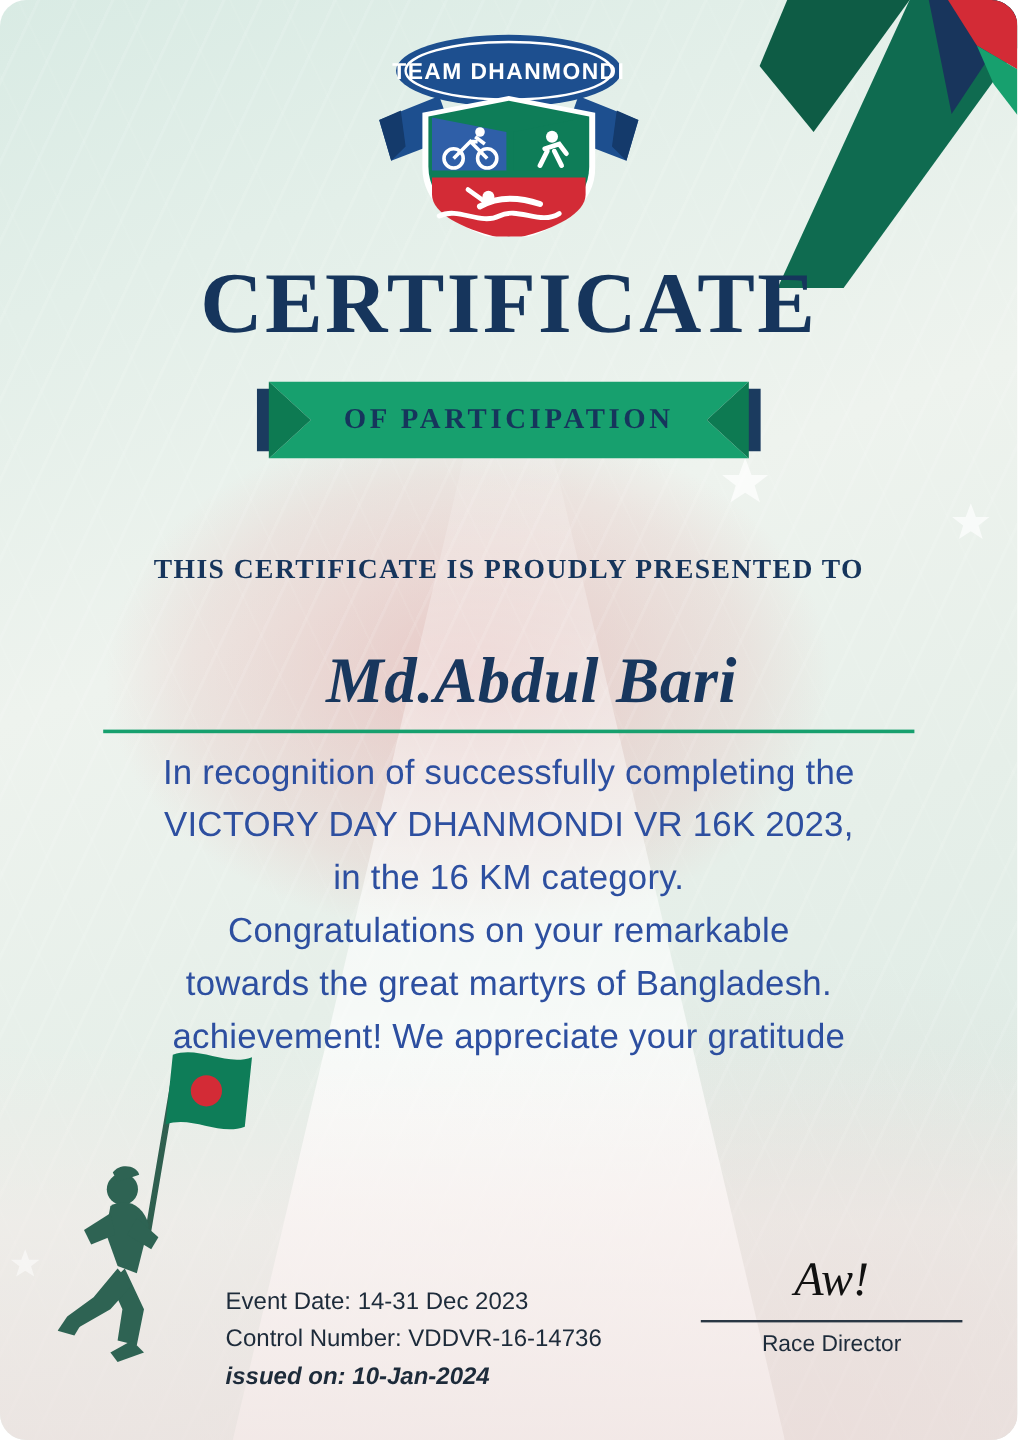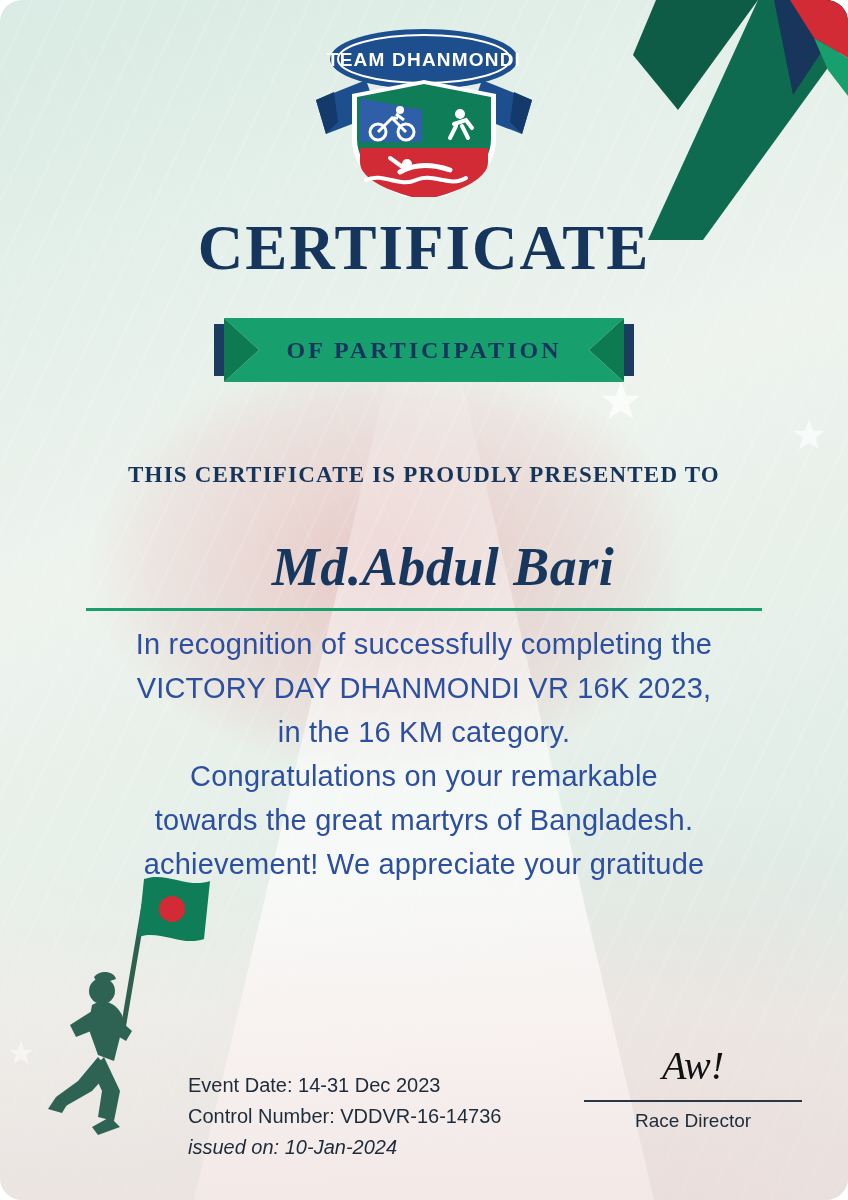--- a/index.html
+++ b/index.html
@@ -47,21 +47,21 @@
   .corner{position:absolute;top:0;right:0;width:320px;height:240px;pointer-events:none;}
   
   .star{position:absolute;pointer-events:none;opacity:.85}
   
   .logo{position:absolute;left:50%;top:22px;transform:translateX(-50%);width:240px;height:175px;}
 
   h1.title{
     position:absolute;left:0;right:0;top:212px;
     text-align:center;
     font-family:"Liberation Serif", serif;
-    font-size:63px;letter-spacing:2px;
+    font-size:72px;letter-spacing:2px;
     color:#16355c;margin:0;font-weight:700;
   }
   .ribbon{
     position:absolute;left:50%;top:318px;transform:translateX(-50%);
     width:420px;height:64px;
   }
   .ribbon .sub{
     position:absolute;inset:0;
     display:flex;align-items:center;justify-content:center;
     font-family:"Liberation Serif", serif;
@@ -90,21 +90,21 @@
     color:#2d4fa0;
     font-size:29px;
     line-height:44px;
     letter-spacing:0.2px;
   }
   .footer{
     position:absolute;left:188px;top:1070px;
     color:#1d2b3a;
     font-size:20px;line-height:31px;
   }
-  .footer .issued{font-weight:400;font-style:italic;}
+  .footer .issued{font-weight:700;font-style:italic;}
   .sign-block{position:absolute;right:40px;top:1040px;width:230px;text-align:center;}
   .sign-mark{
     font-family:"Liberation Serif", serif;
     font-style:italic;font-size:40px;color:#111;
     height:52px;line-height:52px;
   }
   .sign-line{height:2px;background:#2a3744;margin:8px 6px 8px 6px;}
   .sign-label{font-size:19px;color:#1d2b3a;}
   .runner{position:absolute;left:48px;top:865px;width:180px;height:280px;}
 </style>

